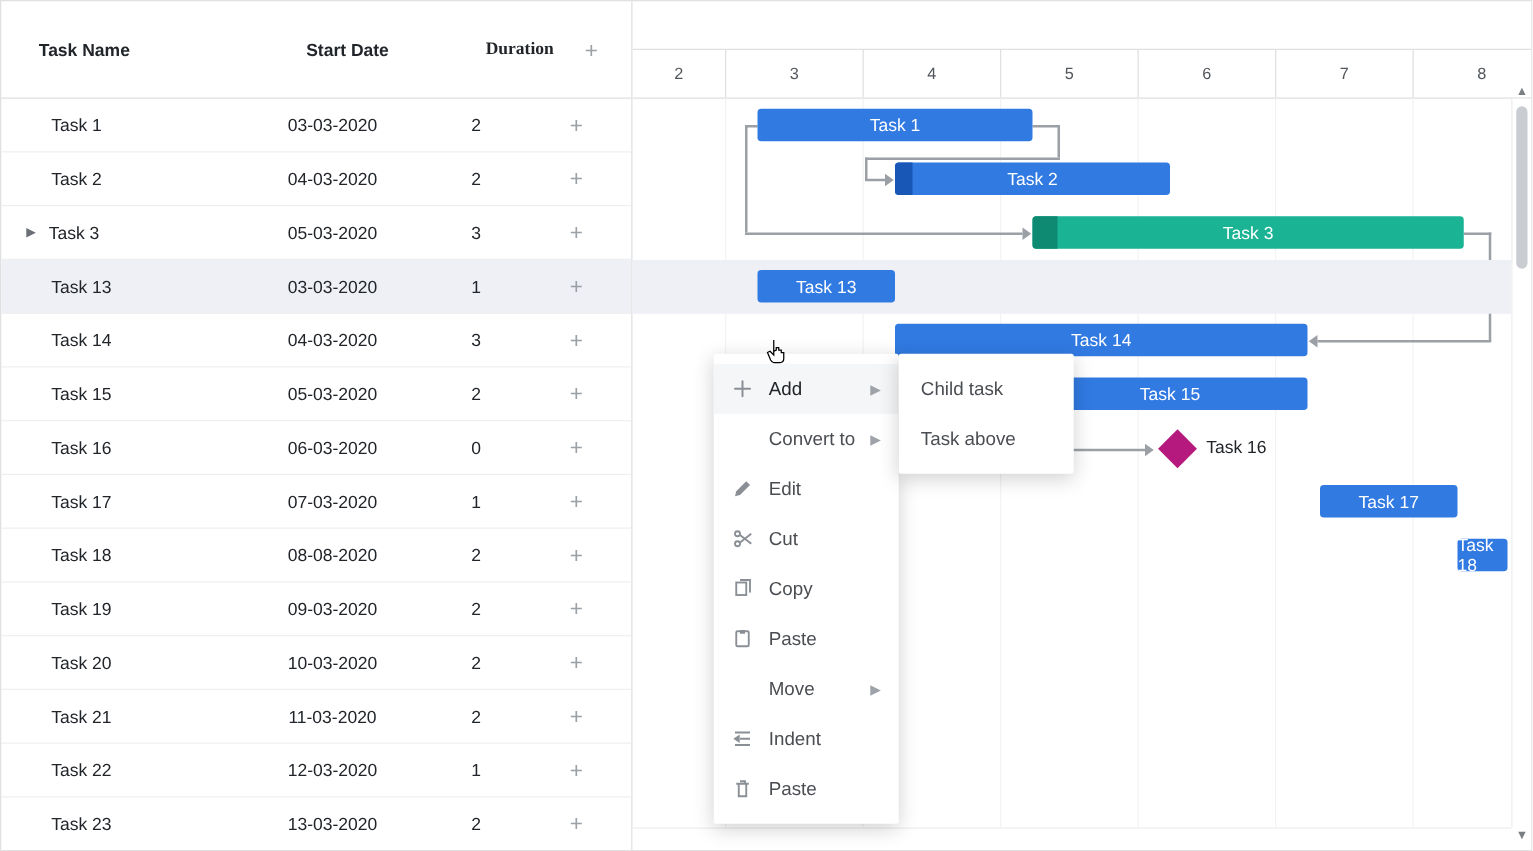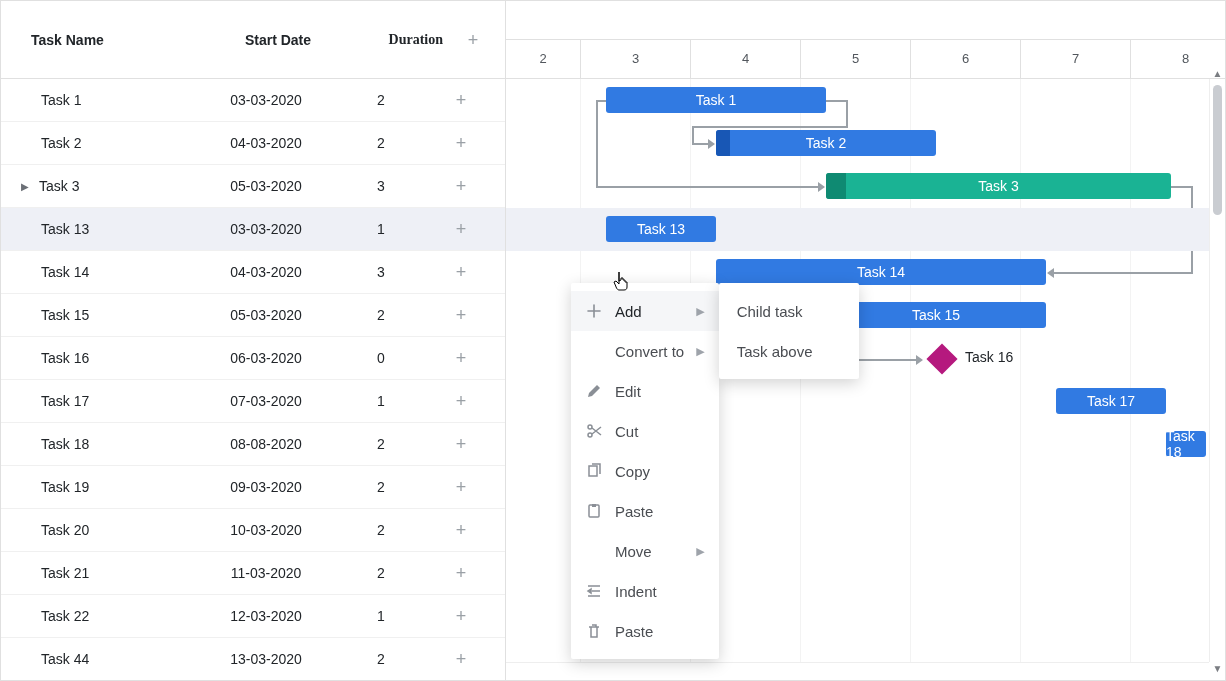--- a/index.html
+++ b/index.html
@@ -173,21 +173,21 @@
         <div class="grid-row">
           <div class="task-cell">
             <span>Task 22</span>
           </div>
           <div class="start-cell">12-03-2020</div>
           <div class="dur-cell">1</div>
           <div class="add-cell"><span class="plus-icon">+</span></div>
         </div>
         <div class="grid-row">
           <div class="task-cell">
-            <span>Task 44</span>
+            <span>Task 23</span>
           </div>
           <div class="start-cell">13-03-2020</div>
           <div class="dur-cell">2</div>
           <div class="add-cell"><span class="plus-icon">+</span></div>
         </div>
       </div>
   </div>
 
   <div class="timeline">
     <div class="timeline-header">

